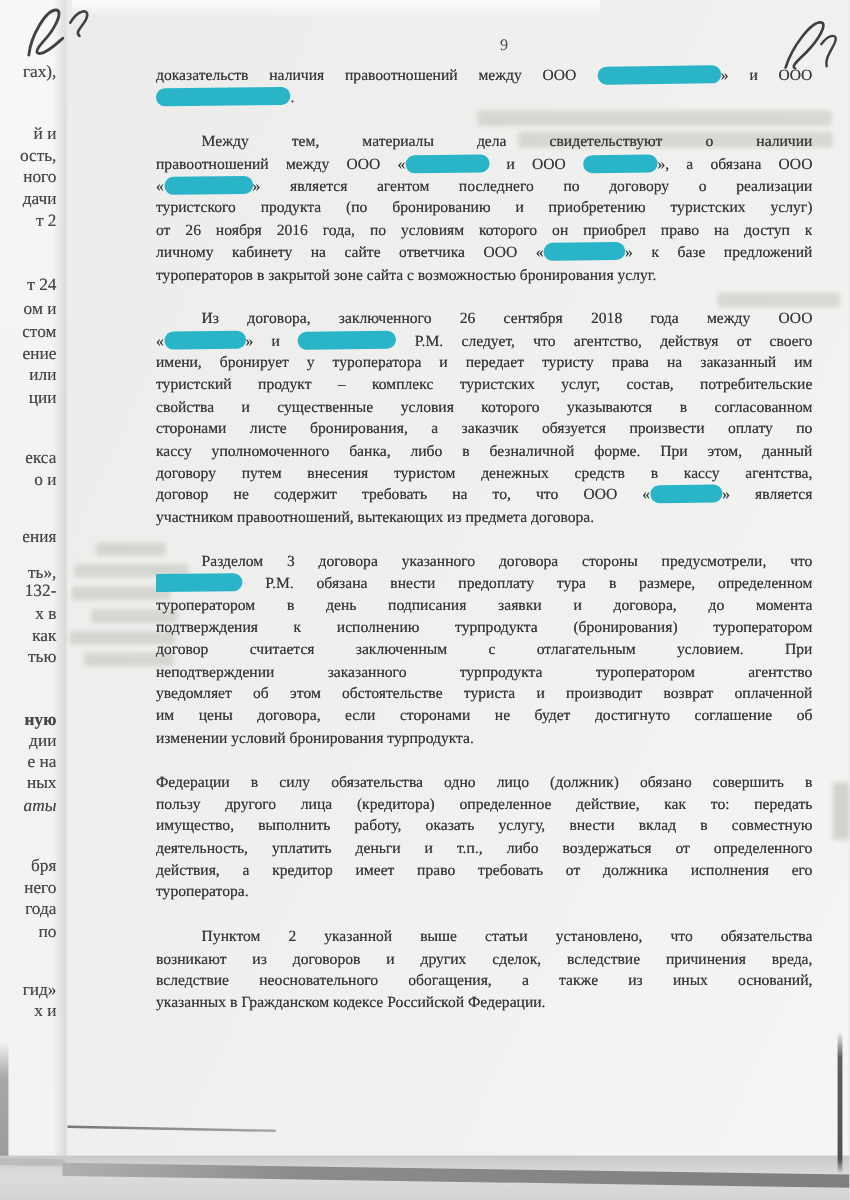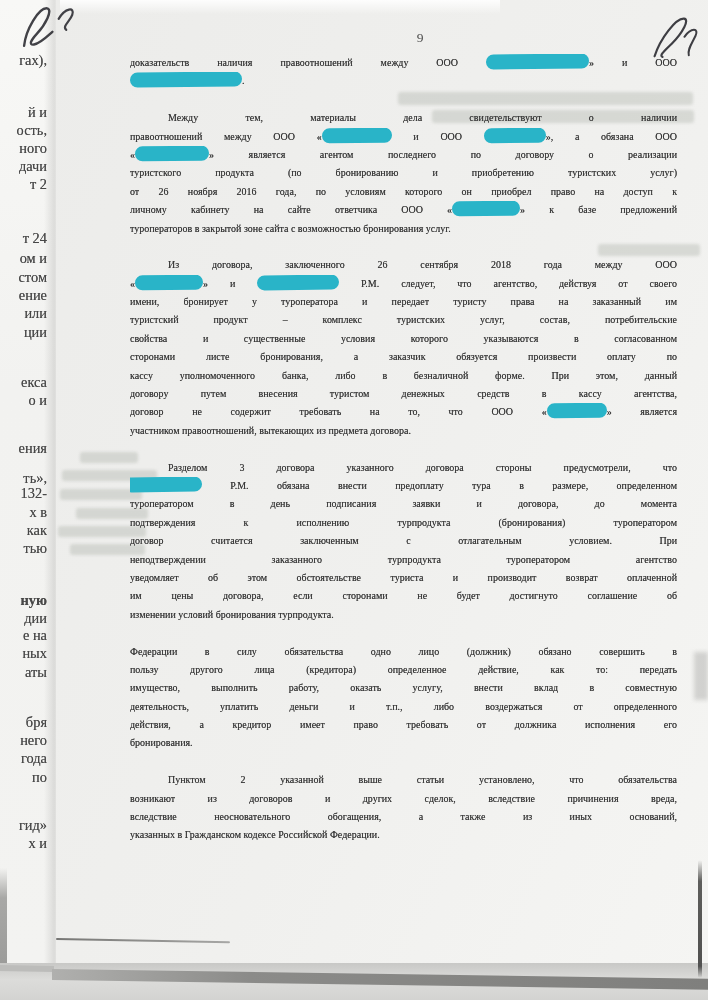--- a/index.html
+++ b/index.html
@@ -40,21 +40,21 @@
     font-size:13.5px; color:#4c4c4c;
   }
   .hand-mark { position:absolute; opacity:.88; }
   .hand-tl { left:16px; top:2px; transform:rotate(-8deg); }
   .hand-tr { left:648px; top:14px; transform:rotate(5deg); }
 
   
   .doc-body { position:absolute; left:130px; top:54px; width:547px; }
   .para { margin-bottom:18.4px; }
   .line {
-    height:18.4px; line-height:18.4px; font-size:10px; color:#373737;
+    height:18.4px; line-height:18.4px; font-size:13px; color:#373737;
     text-align:justify; text-align-last:justify; overflow:hidden;
     text-shadow:0 0 .45px rgba(55,55,55,.75);
   }
   .line.last { text-align-last:left; }
   .line.indent { padding-left:38px; }
   .redaction {
     display:inline-block; height:15px; border-radius:8.5px;
     vertical-align:-3px; transform:rotate(-.7deg);
   }
 
@@ -130,21 +130,21 @@
       <div class="frag" style="top: 439px;">ения</div>
       <div class="frag" style="top: 469px;">ть»,</div>
       <div class="frag" style="top: 484px;">132-</div>
       <div class="frag" style="top: 503px;">х в</div>
       <div class="frag" style="top: 521px;">как</div>
       <div class="frag" style="top: 539px;">тью</div>
       <div class="frag" style="top: 591px; font-weight: bold;">ную</div>
       <div class="frag" style="top: 609px;">дии</div>
       <div class="frag" style="top: 626px;">е на</div>
       <div class="frag" style="top: 644px;">ных</div>
-      <div class="frag" style="top: 663px;">аты</div>
+      <div class="frag" style="top: 663px; font-style: italic;">аты</div>
       <div class="frag" style="top: 713px;">бря</div>
       <div class="frag" style="top: 731px;">него</div>
       <div class="frag" style="top: 749px;">года</div>
       <div class="frag" style="top: 768px;">по</div>
       <div class="frag" style="top: 816px;">гид»</div>
       <div class="frag" style="top: 834px;">х и</div>
     </div>
   <div class="fold"></div>
 
   <div class="page-main"></div>
@@ -211,21 +211,21 @@
         <div class="line"><span class="run">уведомляет об этом обстоятельстве туриста и производит возврат оплаченной</span></div>
         <div class="line"><span class="run">им цены договора, если сторонами не будет достигнуто соглашение об</span></div>
         <div class="line last"><span class="run">изменении условий бронирования турпродукта.</span></div>
       </div>
       <div class="para">
         <div class="line"><span class="run">Федерации в силу обязательства одно лицо (должник) обязано совершить в</span></div>
         <div class="line"><span class="run">пользу другого лица (кредитора) определенное действие, как то: передать</span></div>
         <div class="line"><span class="run">имущество, выполнить работу, оказать услугу, внести вклад в совместную</span></div>
         <div class="line"><span class="run">деятельность, уплатить деньги и т.п., либо воздержаться от определенного</span></div>
         <div class="line"><span class="run">действия, а кредитор имеет право требовать от должника исполнения его</span></div>
-        <div class="line last"><span class="run">бронирования.</span></div>
+        <div class="line last"><span class="run">туроператора.</span></div>
       </div>
       <div class="para">
         <div class="line indent"><span class="run">Пунктом 2 указанной выше статьи установлено, что обязательства</span></div>
         <div class="line"><span class="run">возникают из договоров и других сделок, вследствие причинения вреда,</span></div>
         <div class="line"><span class="run">вследствие неосновательного обогащения, а также из иных оснований,</span></div>
         <div class="line last"><span class="run">указанных в Гражданском кодексе Российской Федерации.</span></div>
       </div>
     </div>
 
   <div class="crease"></div>

